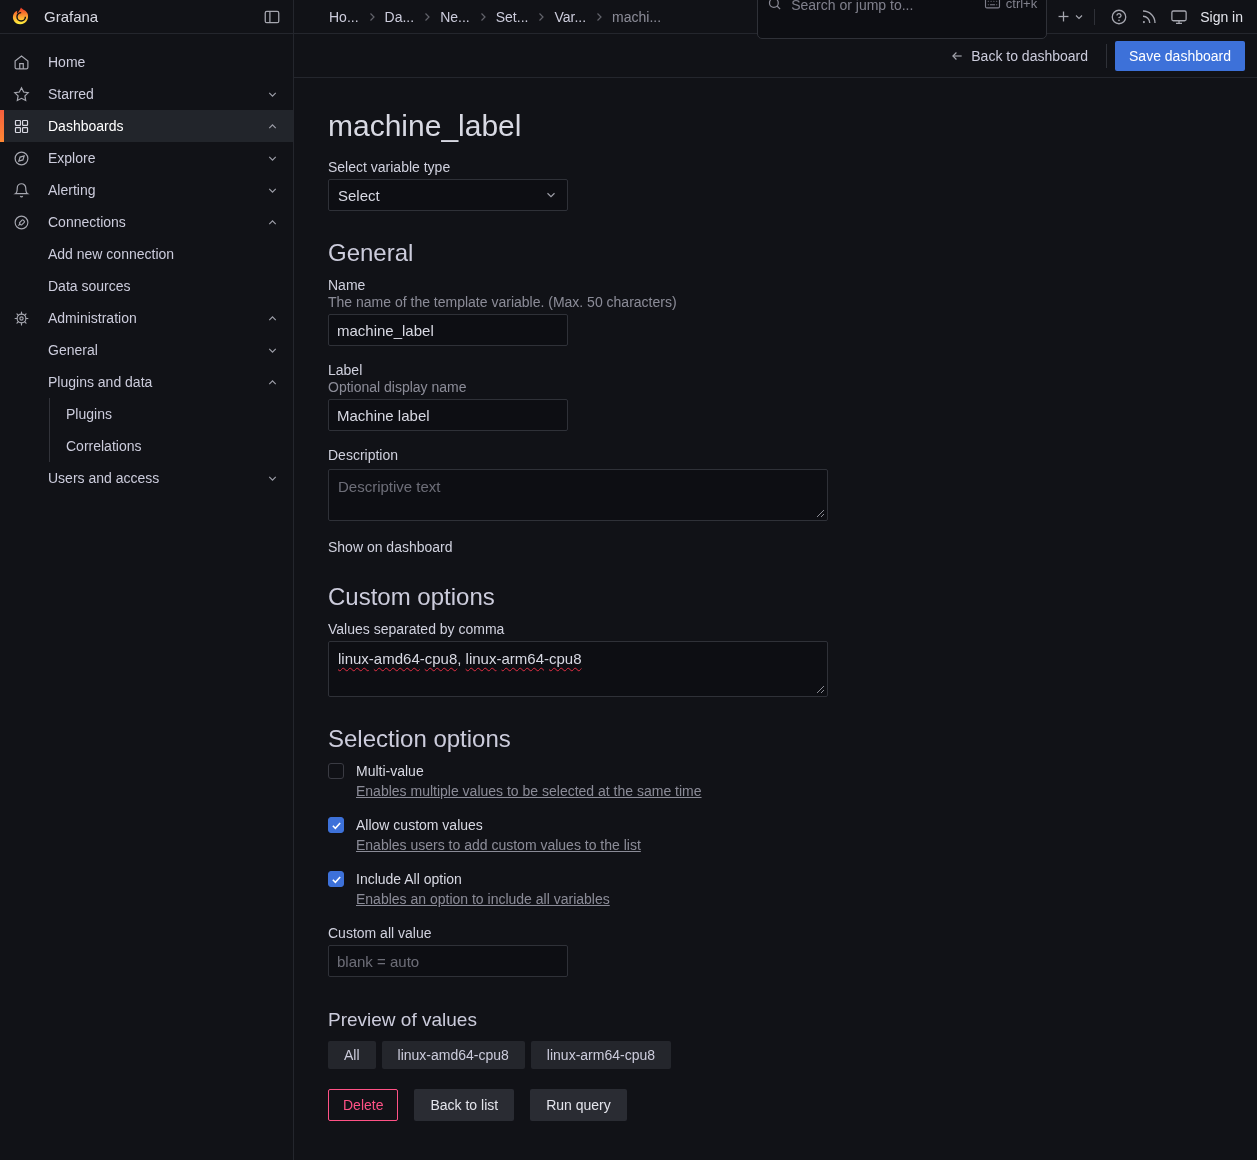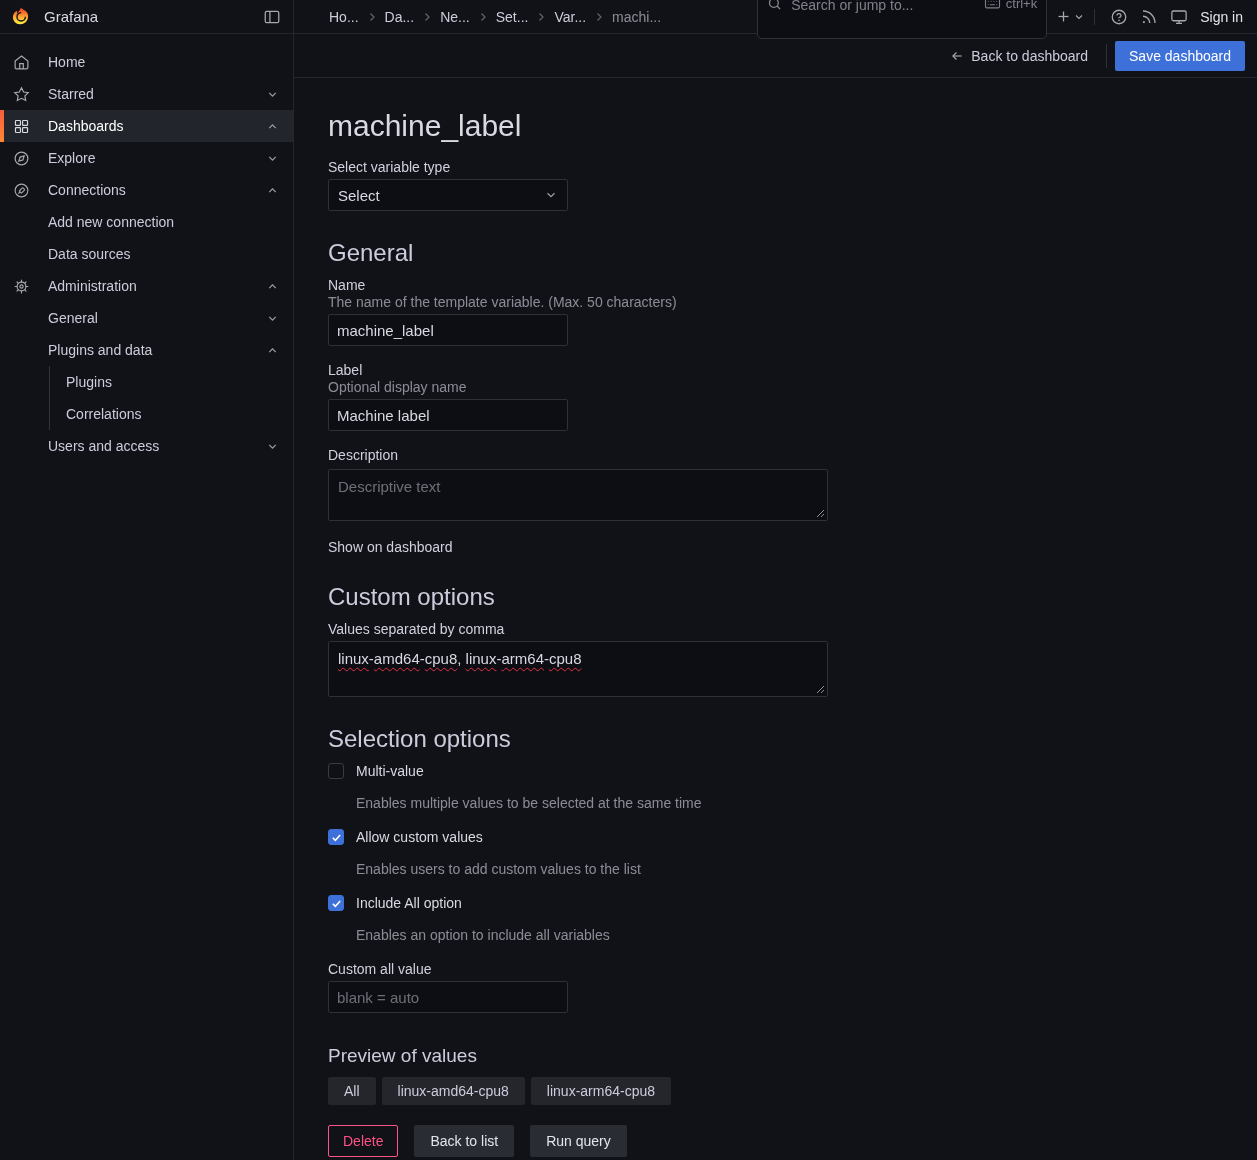--- a/index.html
+++ b/index.html
@@ -91,21 +91,21 @@
                  border-radius:2px; background:#111217; margin-top:4px; }
   .radio-opt { display:flex; align-items:center; padding:0 16px; color:rgba(204,204,220,.75);
                font-size:15px; cursor:pointer; border-radius:2px; }
   .radio-opt.selected { background:#383b42; color:#fff; font-weight:500; }
 
   .check-row { display:grid; grid-template-columns:16px 1fr; column-gap:12px; margin-bottom:18px; }
   .checkbox { width:16px; height:16px; border-radius:3px; border:1px solid #3a3b43; background:#101116;
               display:flex; align-items:center; justify-content:center; cursor:pointer; margin-top:0; }
   .checkbox.checked { background:#3d71d9; border-color:#3d71d9; }
   .check-label { font-size:14px; font-weight:500; color:#d8d9e3; line-height:16px; cursor:pointer; }
-  .check-desc { grid-column:2; font-size:14px; color:rgba(204,204,220,.65); line-height:16px; margin-top:16px; }
+  .check-desc { grid-column:2; font-size:14px; color:rgba(204,204,220,.65); line-height:16px; margin-top:4px;text-decoration:underline; }
 
   .preview-h { font-size:19px; font-weight:400; color:#ccccdc; margin:32px 0 10px; line-height:22px; }
   .chips { display:flex; gap:6px; }
   .chip { height:28px; display:flex; align-items:center; padding:0 16px; background:#24262c;
           border-radius:2px; color:#ccccdc; font-size:14px; }
 
   .actions { display:flex; gap:16px; margin-top:20px; }
   .btn-danger { background:transparent; border:1px solid #ff5286; color:#ff5286; padding:0 14px; }
   .btn-sec { background:#2a2c33; color:#e4e5ec; padding:0 16px; }
 </style>
@@ -284,20 +284,34 @@
         </span>
       <span class="s-label">Explore</span>
       <span class="s-chev">
           <svg width="13" height="13" viewBox="0 0 24 24" fill="none" stroke="currentColor" stroke-width="2.2">
             <polyline points="6 9 12 15 18 9"></polyline>
           </svg>
         </span>
     </div>
     <div class="s-item">
       <span class="s-icon">
+          <svg width="17" height="17" viewBox="0 0 24 24" fill="none" stroke="currentColor" stroke-width="1.7">
+            <path d="M18 8.5A6 6 0 0 0 6 8.5c0 6.5-2.5 8-2.5 8h17s-2.5-1.5-2.5-8"></path>
+            <path d="M13.7 20a2 2 0 0 1-3.4 0"></path>
+          </svg>
+        </span>
+      <span class="s-label">Alerting</span>
+      <span class="s-chev">
+          <svg width="13" height="13" viewBox="0 0 24 24" fill="none" stroke="currentColor" stroke-width="2.2">
+            <polyline points="6 9 12 15 18 9"></polyline>
+          </svg>
+        </span>
+    </div>
+    <div class="s-item">
+      <span class="s-icon">
           <svg width="17" height="17" viewBox="0 0 24 24" fill="none" stroke="currentColor" stroke-width="1.6">
             <circle cx="12" cy="12" r="9"></circle>
             <rect x="9.2" y="9.7" width="7" height="4.4" rx="1.2" transform="rotate(-45 12.7 11.9)"></rect>
             <path d="M7.6 16.4l2.3-2.3"></path>
           </svg>
         </span>
       <span class="s-label">Connections</span>
       <span class="s-chev">
           <svg width="13" height="13" viewBox="0 0 24 24" fill="none" stroke="currentColor" stroke-width="2.2">
             <polyline points="6 15 12 9 18 15"></polyline>

